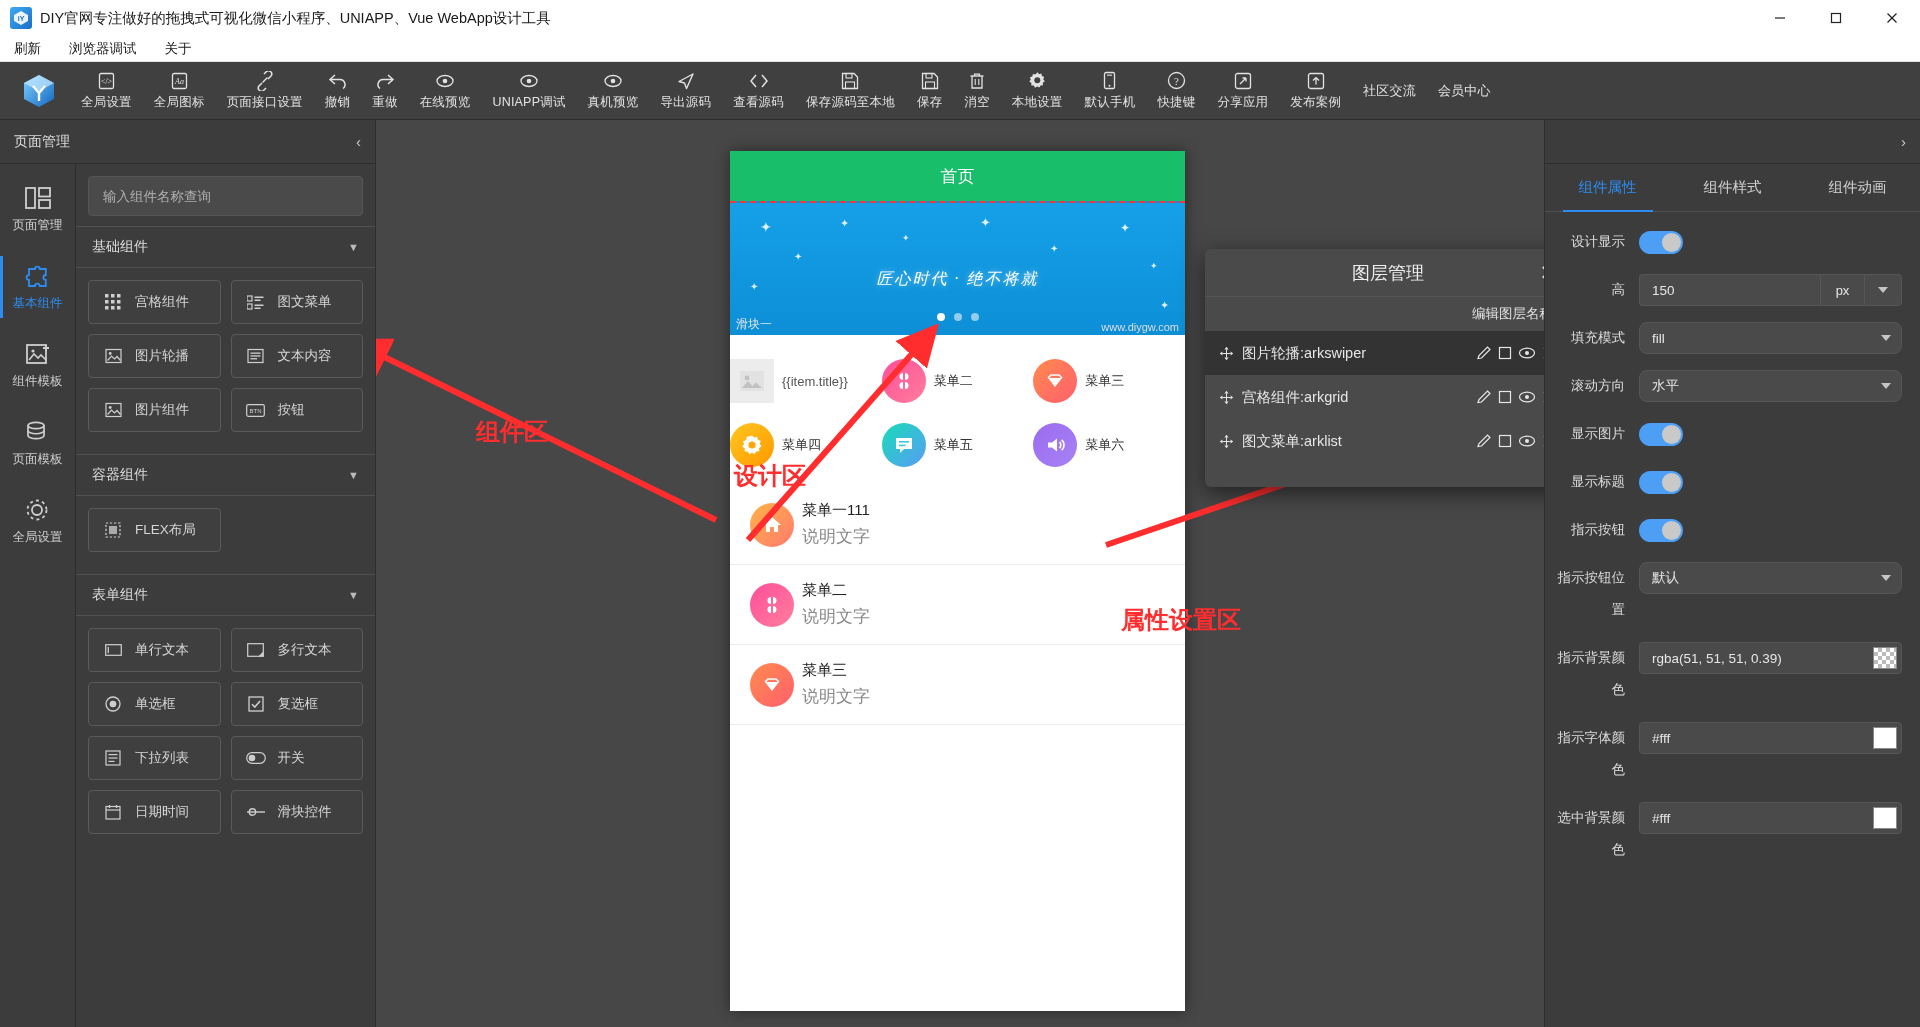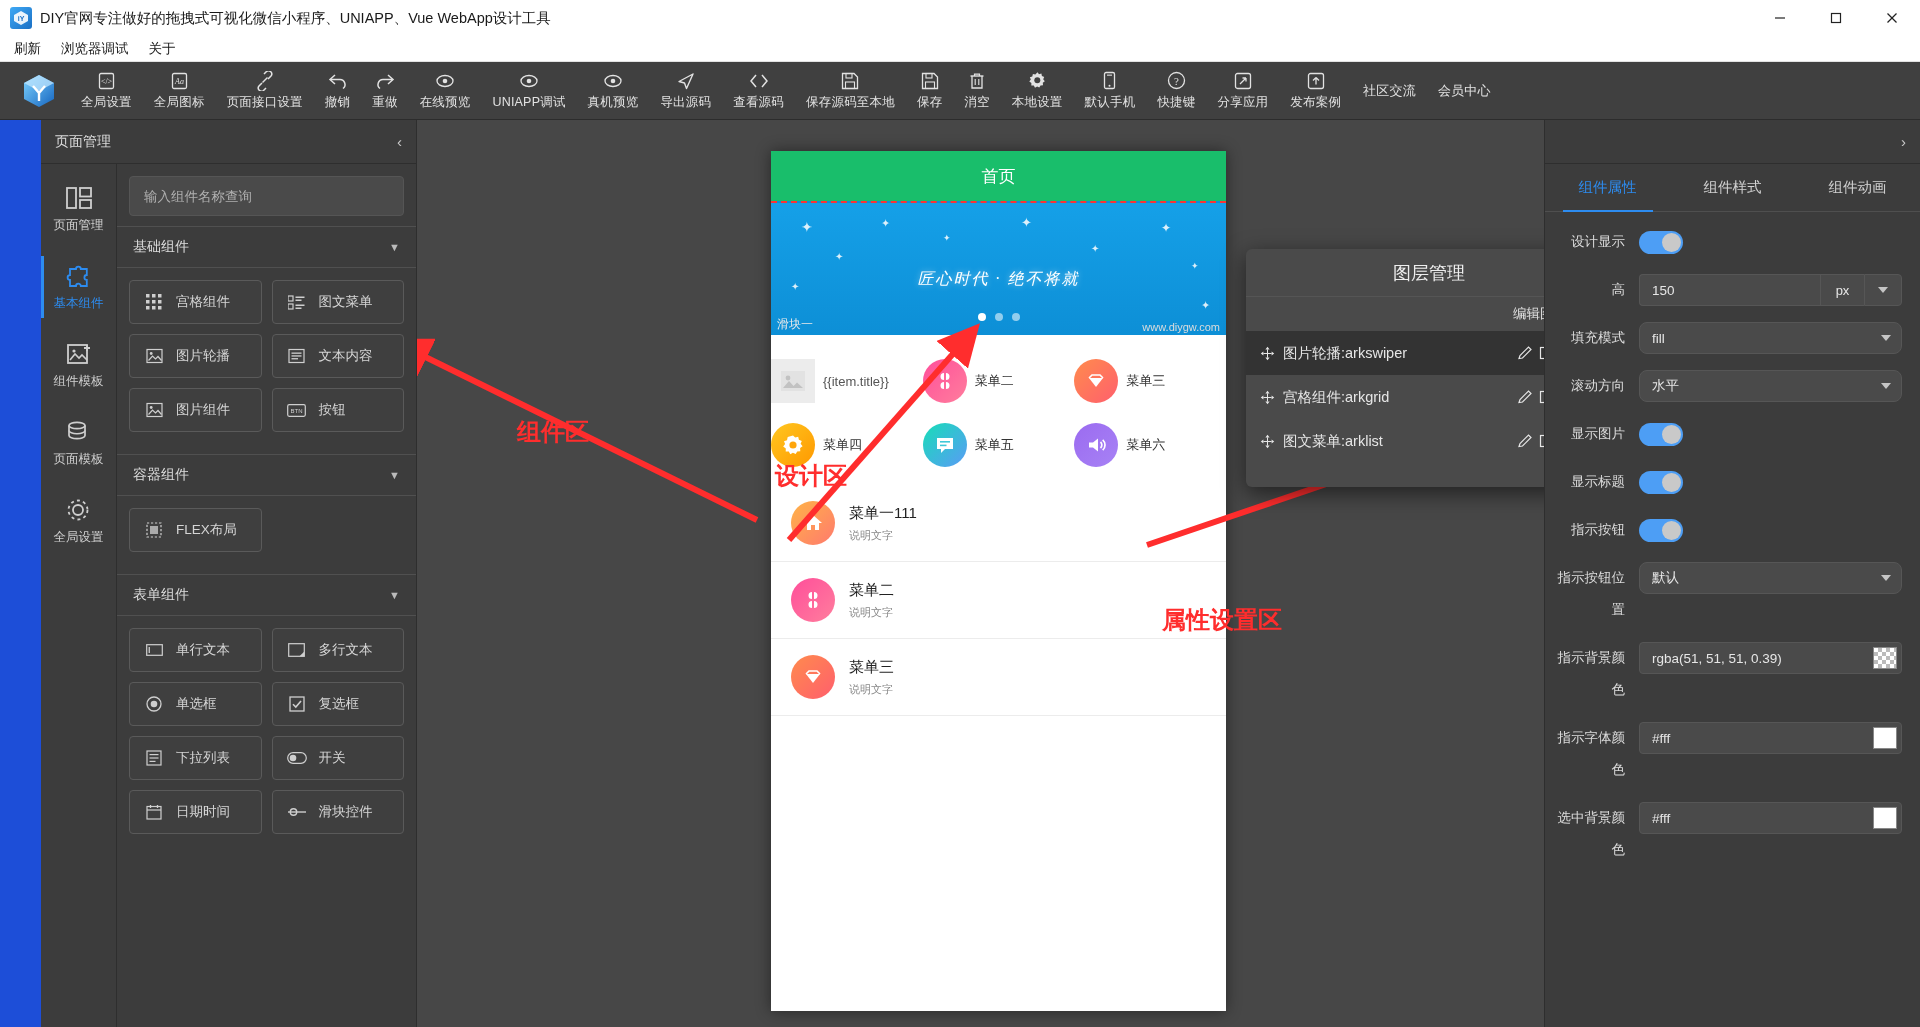--- a/index.html
+++ b/index.html
@@ -22,42 +22,42 @@
   }
   #titlebar .title-text{ font-size:14.5px; color:#1a1a1a; white-space:nowrap;}
   #win-ctrl{ position:absolute; right:0; top:0; height:36px; display:flex;}
   #win-ctrl div{
     width:56px;height:36px;display:flex;align-items:center;justify-content:center;
     font-size:15px;color:#222;
   }
   
   #menubar{
     height:26px;background:#fff;display:flex;align-items:center;
-    padding-left:6px;gap:4px;border-bottom:1px solid #e2e2e2;
+    padding-left:6px;gap:12px;border-bottom:1px solid #e2e2e2;
   }
   #menubar span{ font-size:13.5px;color:#1b1b1b;padding:2px 8px;cursor:default;}
   
   #toolbar{
     height:58px;background:#404040;display:flex;align-items:center;
     padding:0 6px; border-bottom:1px solid #2c2c2c;
   }
   .tb-logo{width:38px;height:38px;margin:0 12px 0 14px;flex:0 0 auto;}
   .tb-item{
     min-width:34px;height:56px;display:flex;flex-direction:column;
     align-items:center;justify-content:center;gap:3px;
     padding:0 11px;cursor:pointer;white-space:nowrap;
   }
   .tb-item .ic{height:20px;display:flex;align-items:center;justify-content:center;}
   .tb-item .lb{font-size:12.5px;color:#e2e2e2;letter-spacing:.2px;}
   .tb-item.text-only{justify-content:center;}
   .tb-item.text-only .lb{font-size:13px;}
   svg{display:block;}
   
   #main{ height:calc(1027px - 36px - 26px - 58px); display:flex; position:relative;
-         background:#1d4ed8;padding-left:41px;}
+         background:#a21caf;}
   
   #leftpanel{ width:376px; background:#3c3c3c; display:flex; flex-direction:column;
               border-right:1px solid #2e2e2e; flex:0 0 auto;}
   #lp-head{
     height:44px;display:flex;align-items:center;justify-content:space-between;
     padding:0 14px;border-bottom:1px solid #2e2e2e;background:#3c3c3c;
   }
   #lp-head .t{font-size:14px;color:#dcdcdc;}
   #lp-head .cv{font-size:15px;color:#c9c9c9;cursor:pointer;}
   #lp-body{display:flex;flex:1;min-height:0;}
@@ -120,26 +120,26 @@
   #sw-dots i.on{background:#fff;}
   #sw-label{position:absolute;left:6px;bottom:2px;font-size:12px;color:#e9e9e9;}
   #sw-url{position:absolute;right:6px;bottom:2px;font-size:11px;color:#dcdcdc;}
   #ph-grid{display:grid;grid-template-columns:repeat(3,1fr);padding:14px 0 8px 0;}
   .gcell{display:flex;flex-direction:row;align-items:center;gap:8px;padding:10px 0;}
   .gico{width:44px;height:44px;border-radius:50%;display:flex;align-items:center;
         justify-content:center;}
   .gico.ph{border-radius:0;background:#ececec;}
   .gtxt{font-size:13px;color:#333;}
   .gtxt.ph{color:#555;}
-  .lrow{display:flex;align-items:center;gap:14px;padding:16px 20px;
+  .lrow{display:flex;align-items:center;gap:8px;padding:16px 20px;
         border-bottom:1px solid #ececec;}
   .lico{width:44px;height:44px;border-radius:50%;flex:0 0 auto;display:flex;
         align-items:center;justify-content:center;}
   .ltit{font-size:15px;color:#222;margin-bottom:5px;}
-  .ldesc{font-size:11px;color:#888;}
+  .ldesc{font-size:17px;color:#888;}
   
   .anno{position:absolute;color:#ff2d2d;font-size:24px;font-weight:bold;
         font-family:"DejaVu Sans",sans-serif;pointer-events:none;}
   .arrow{position:absolute;pointer-events:none;}
   
   #layerdlg{
     position:absolute;left:1183px;top:129px;width:366px;height:238px;
     background:#4a4a4a;border-radius:6px;box-shadow:0 6px 22px rgba(0,0,0,.55);
     z-index:30;
   }

